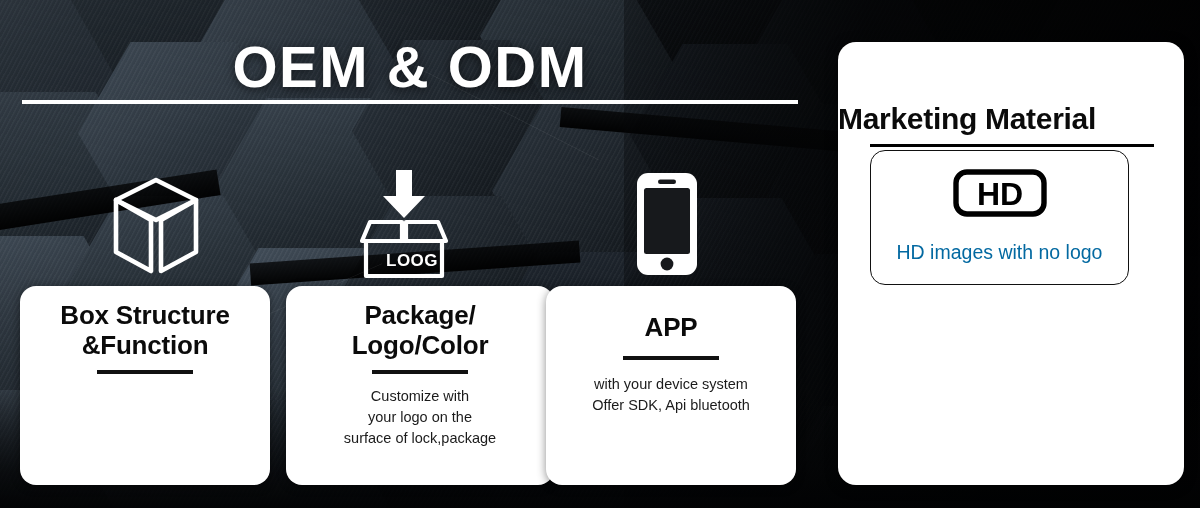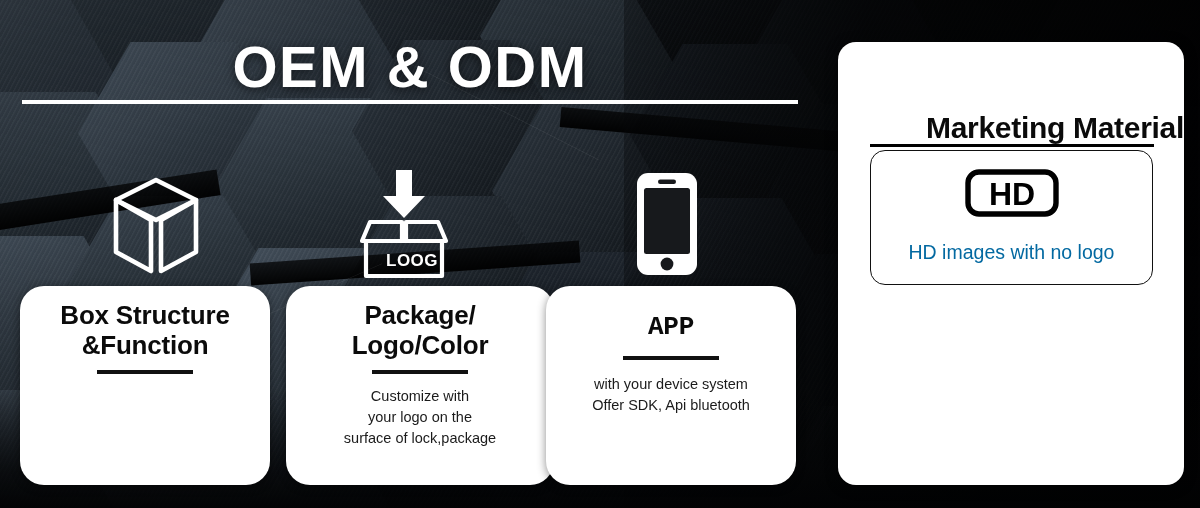--- a/index.html
+++ b/index.html
@@ -84,21 +84,21 @@
   
   .icon-slot { position: absolute; }
   .icon-box    { left: 108px;  top: 174px; width: 96px;  height: 104px; }
   .icon-pkg    { left: 352px;  top: 168px; width: 104px; height: 112px; }
   .icon-phone  { left: 636px;  top: 172px; width: 62px;  height: 104px; }
 
   
   .card {
     position: absolute;
     background: #ffffff;
-    border-radius: 24px;
+    border-radius: 16px;
     box-shadow: 0 2px 10px rgba(0,0,0,0.45);
     padding: 14px 10px 10px;
     text-align: center;
   }
   .card-1 { left: 20px;  top: 286px; width: 250px; height: 199px; }
   .card-2 { left: 286px; top: 286px; width: 268px; height: 199px; }
   .card-3 { left: 546px; top: 286px; width: 250px; height: 199px; }
 
   .card-title {
     color: #0b0b0b;
@@ -113,49 +113,49 @@
     margin: 10px auto 0;
   }
   .card-body {
     margin-top: 12px;
     color: #1b1b1b;
     font-size: 14.5px;
     line-height: 21px;
     font-weight: 400;
   }
   .card-body div { white-space: nowrap; }
-  .card-3 .card-title { padding-top: 12px; font-family: Liberation Mono, monospace; }
+  .card-3 .card-title { padding-top: 12px; }
   .card-3 .card-rule { margin-top: 14px; }
   .card-3 .card-body { margin-top: 14px; }
 
   
   .panel {
     position: absolute;
     left: 838px; top: 42px;
     width: 346px; height: 443px;
     background: #ffffff;
     border-radius: 18px;
     box-shadow: 0 2px 12px rgba(0,0,0,0.5);
   }
   .panel-title {
-    position: absolute; left: 0; right: 0; top: 69px;
-    text-align: right;
+    position: absolute; left: 0; right: 0; top: 60px;
+    text-align: left;
     color: #0b0b0b;
     font-weight: 700;
     font-size: 30px;
     letter-spacing: -0.3px;
   }
   .panel-rule {
     position: absolute; left: 32px; top: 102px;
     width: 284px; height: 3px;
     background: #000000;
   }
   .mbox {
     position: absolute; left: 32px;
-    width: 283px;
+    width: 259px;
     border: 1.4px solid #111111;
     border-radius: 15px;
     text-align: center;
   }
   .mbox-1 { top: 108px; height: 135px; }
   .mbox-2 { top: 269px; height: 135px; }
   .mbox-label {
     position: absolute; left: 0; right: 0; bottom: 20px;
     color: #0369a1;
     font-size: 19.5px;

